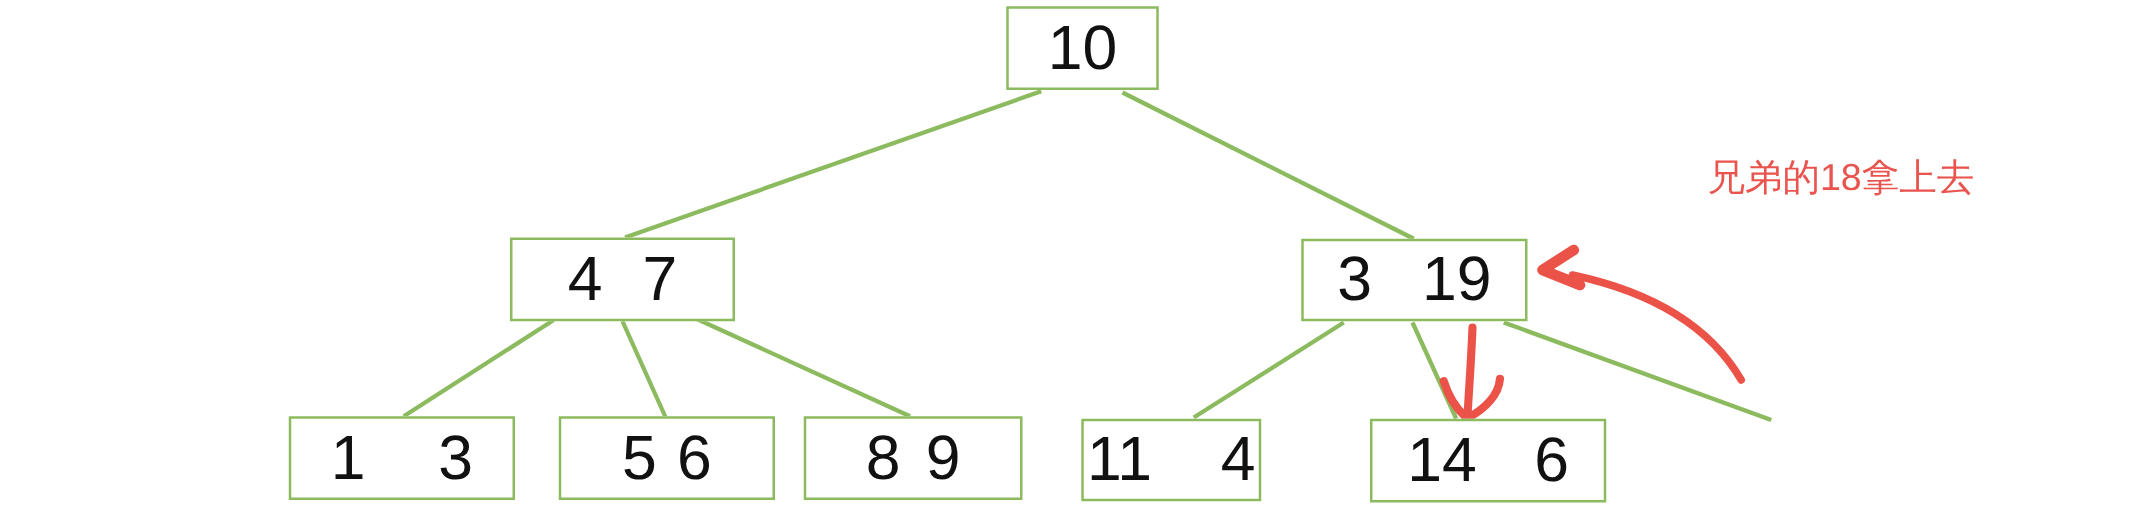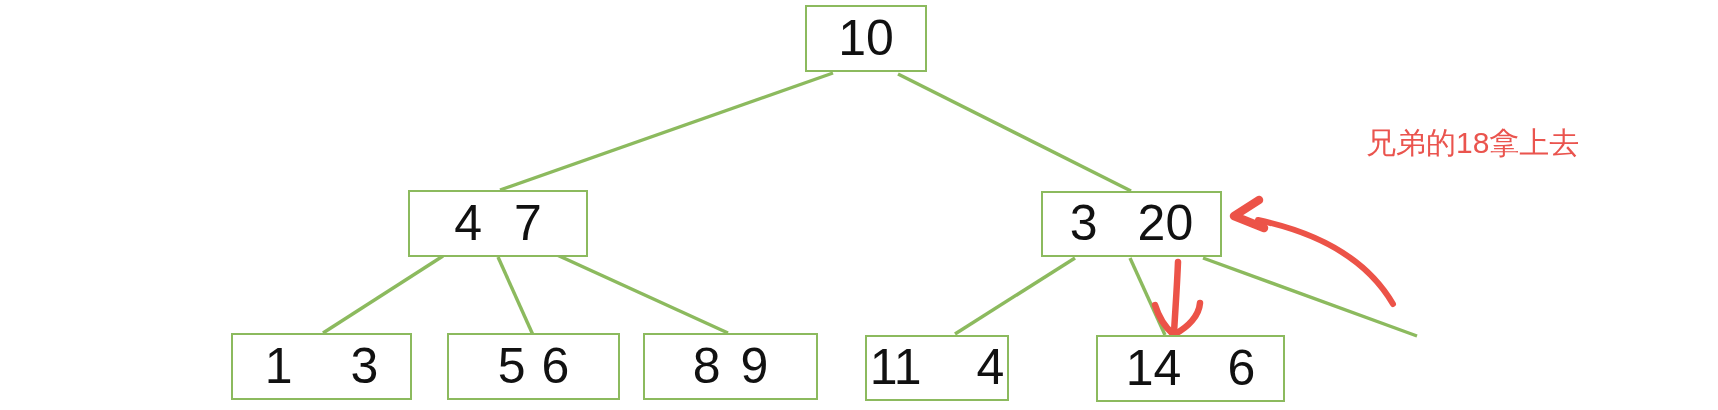--- a/index.html
+++ b/index.html
@@ -92,21 +92,21 @@
     <span class="key">10</span>
   </div>
 
   <div class="node" style="left:408px;top:190px;width:180px;height:67px;--kgap:32px">
     <span class="key">4</span>
     <span class="key">7</span>
   </div>
 
   <div class="node" style="left:1041px;top:191px;width:181px;height:66px;--kgap:40px">
     <span class="key">3</span>
-    <span class="key">20</span>
+    <span class="key">19</span>
   </div>
 
   <div class="node" style="left:231px;top:333px;width:181px;height:67px;--kgap:58px">
     <span class="key">1</span>
     <span class="key">3</span>
   </div>
 
   <div class="node" style="left:447px;top:333px;width:173px;height:67px;--kgap:16px">
     <span class="key">5</span>
     <span class="key">6</span>

